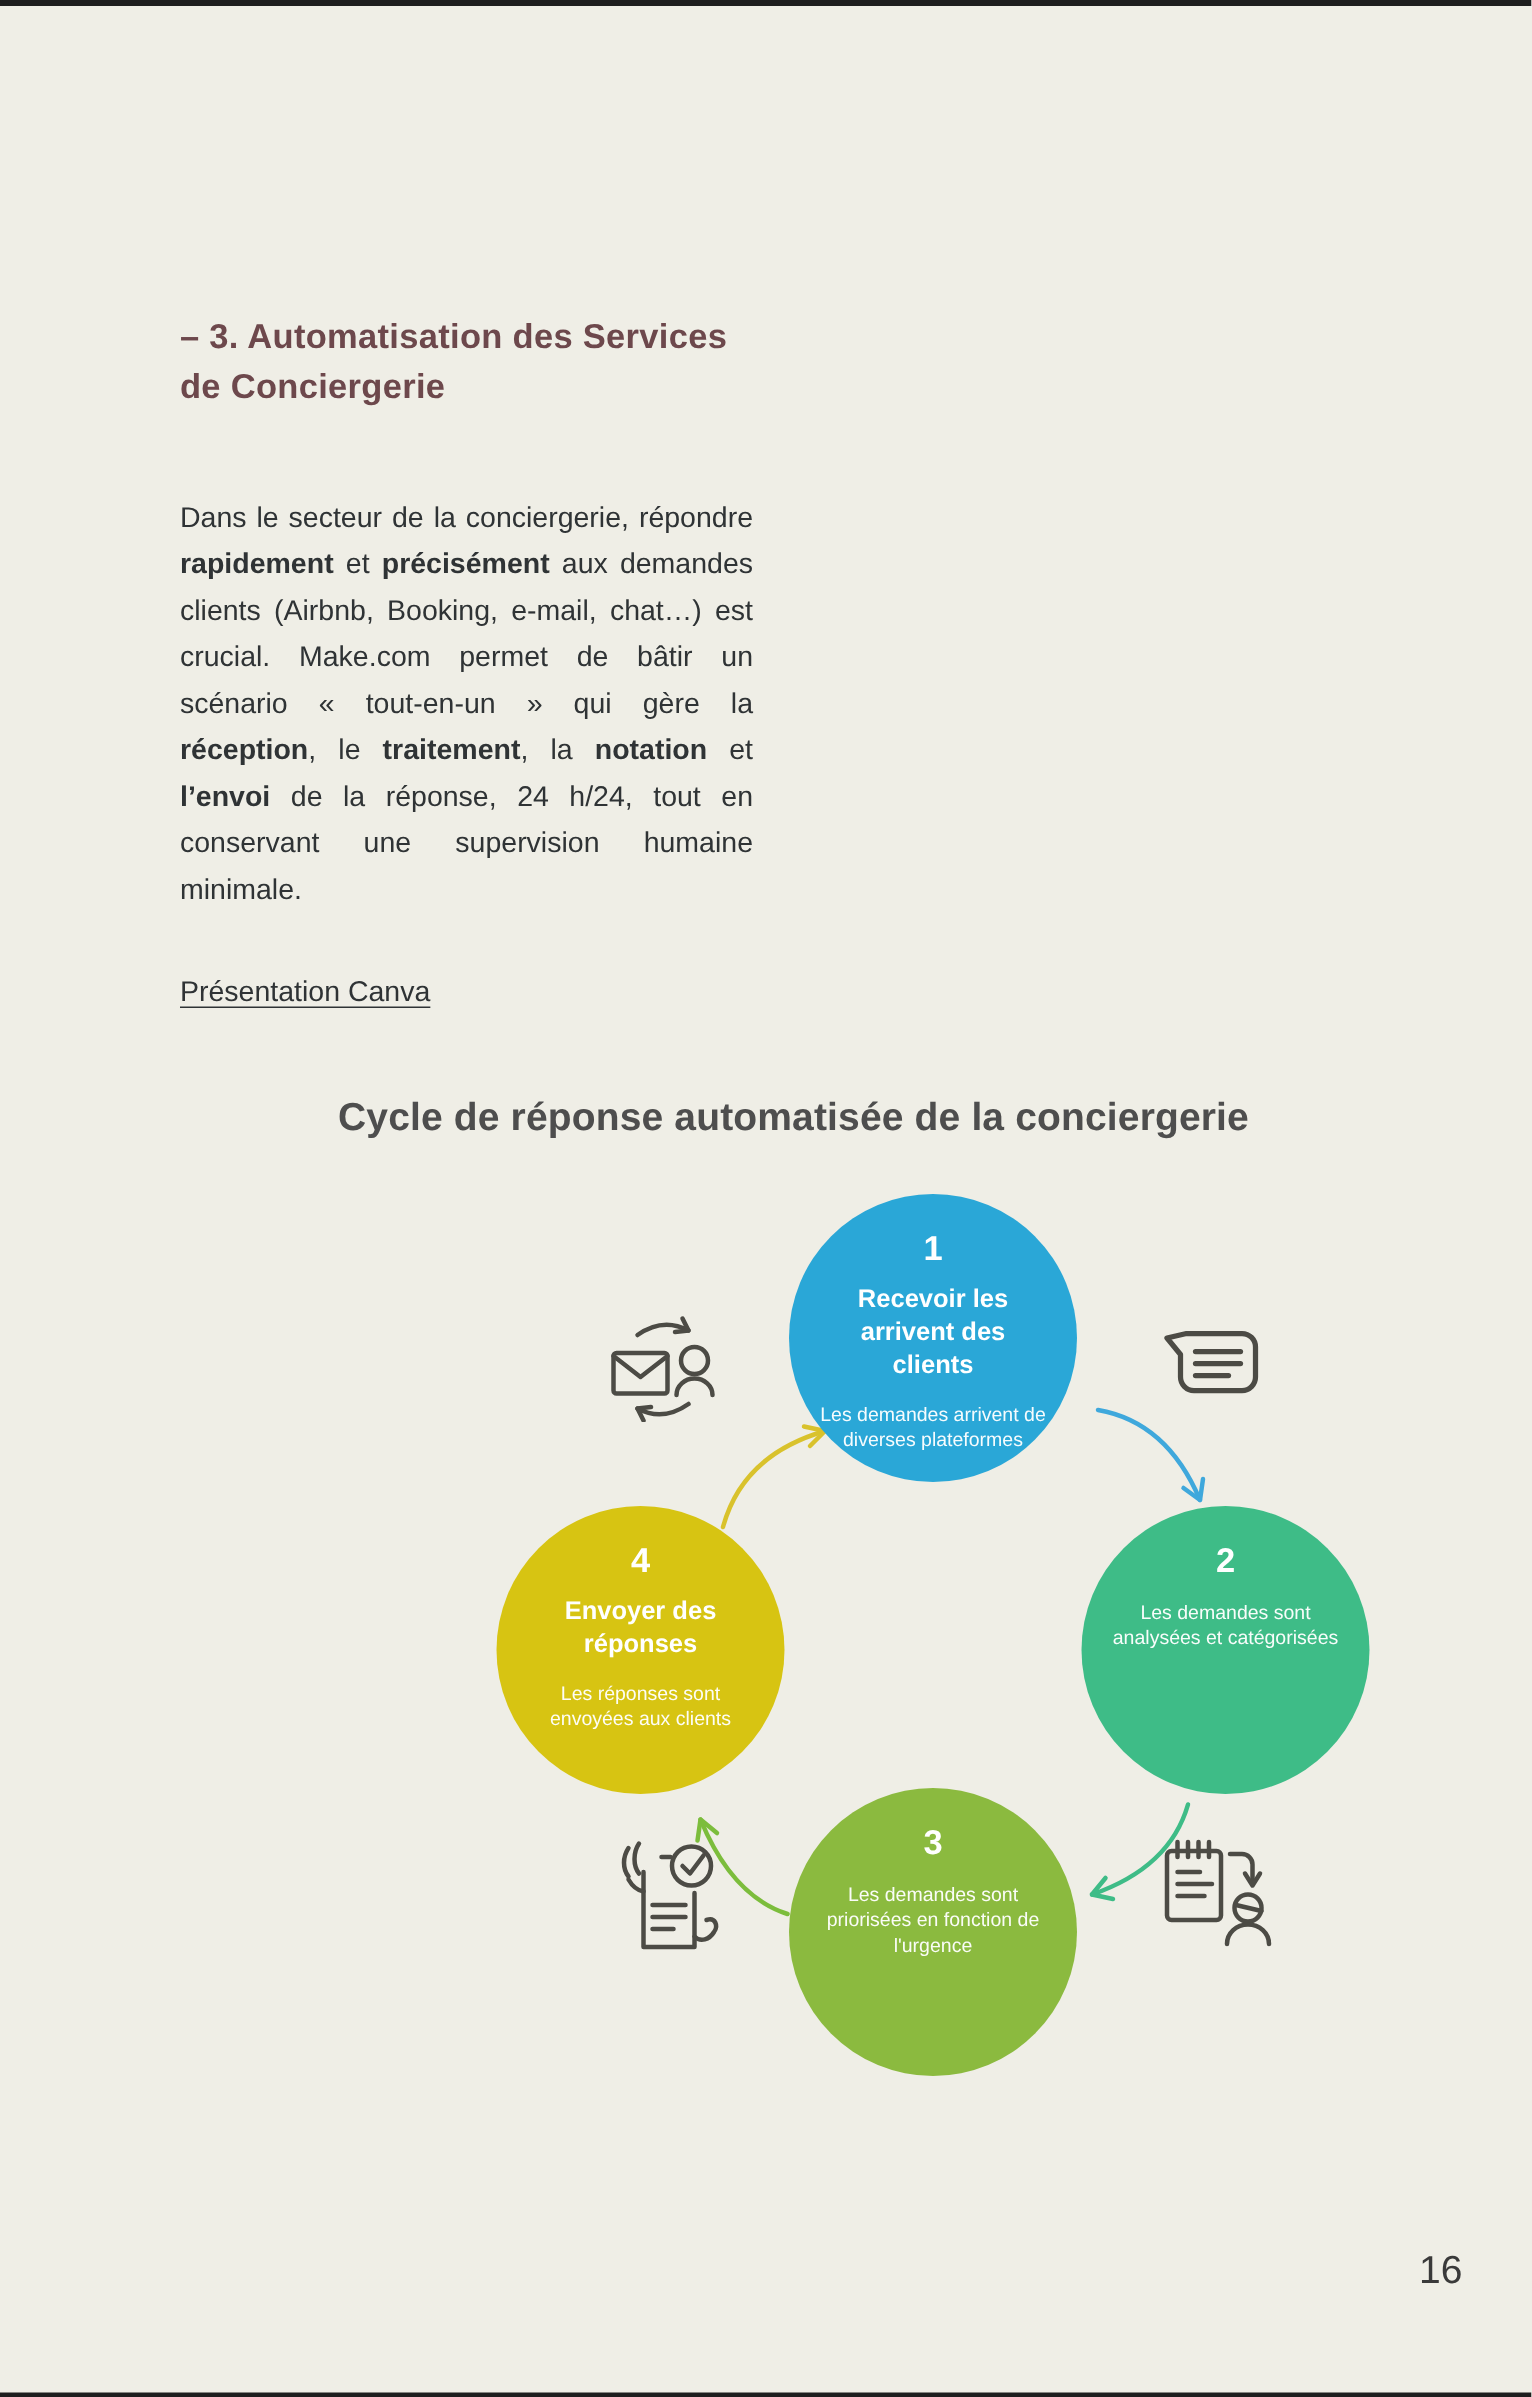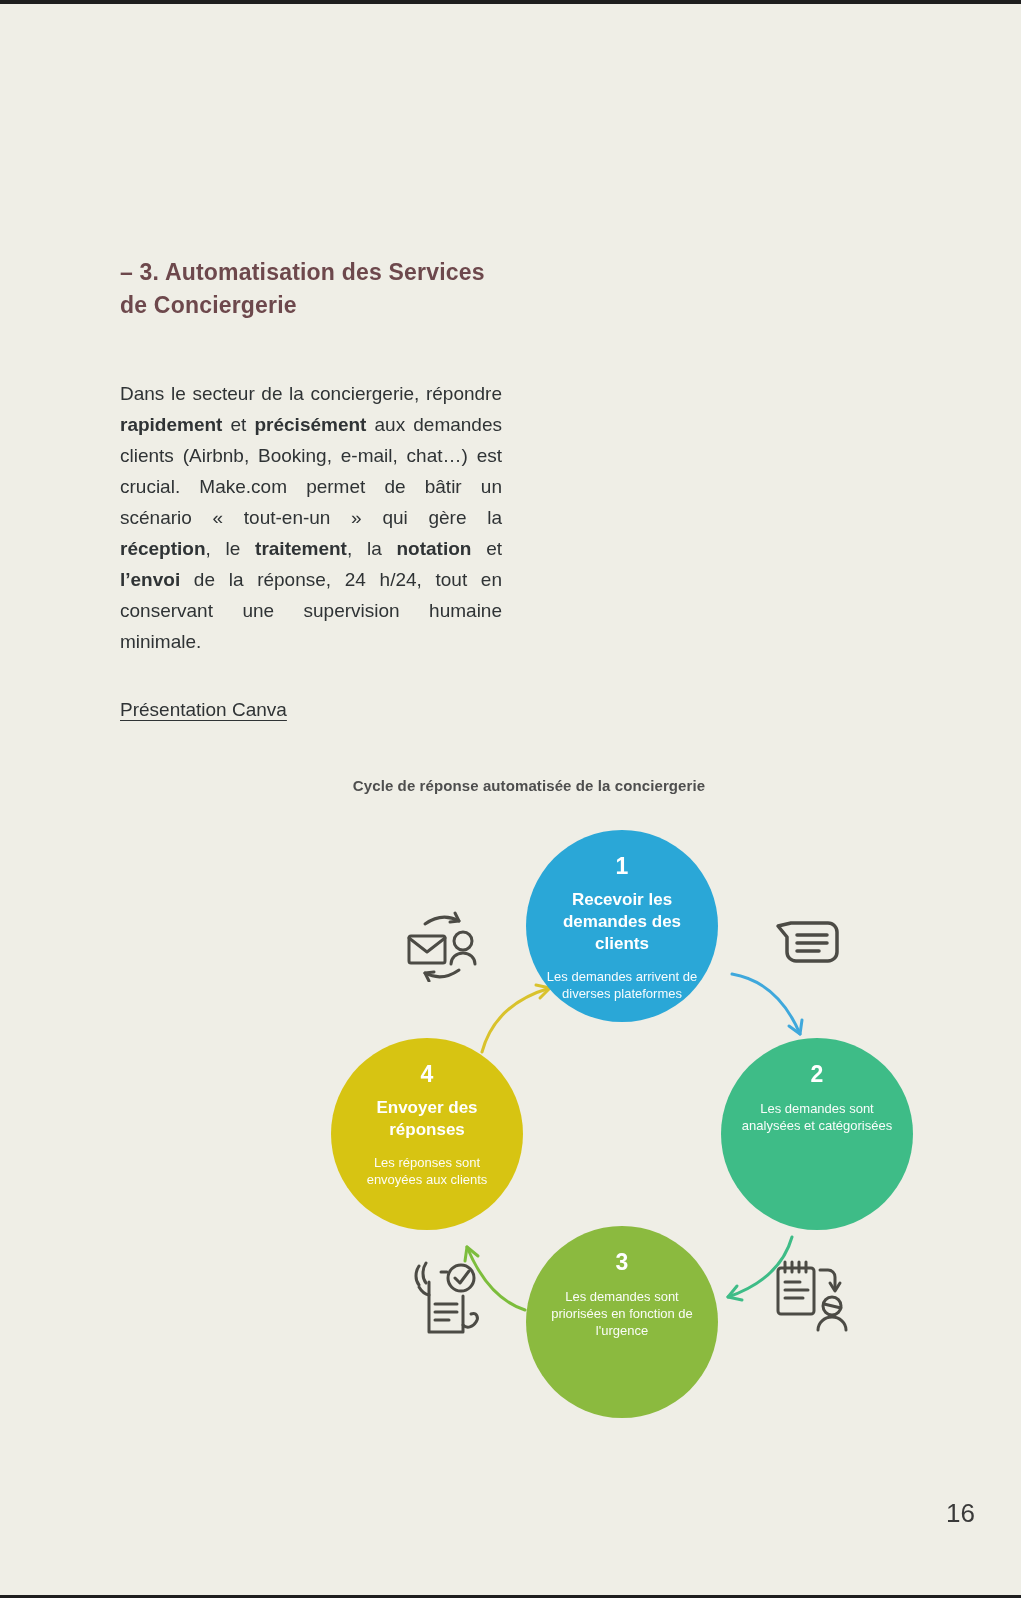--- a/index.html
+++ b/index.html
@@ -7,21 +7,21 @@
   body {
     width:1021px; height:1598px; position:relative; overflow:hidden;
     background:#efeee6;
     font-family:"Liberation Sans", sans-serif;
     color:#2f3335;
   }
   .edge-bar { position:absolute; left:0; width:1021px; background:#1e1e1e; z-index:5; }
   .edge-bar.top { top:0; height:4px; }
   .edge-bar.bottom { bottom:0; height:3px; }
 
-  .content { padding:208px 83px 0 120px;margin-top:48px; }
+  .content { padding:208px 83px 0 120px; }
   .columns { display:flex; gap:51px; }
   .col-left  { width:382px; flex:none; }
   .col-right { width:384px; flex:none; padding-top:16px; }
 
   h1.section-title {
     margin:0; font-size:23px; line-height:33px; font-weight:bold;
     color:#6d484c; letter-spacing:0.2px;
   }
   .body-text {
     margin:0; font-size:19px; line-height:31px; text-align:justify;
@@ -29,21 +29,21 @@
   }
   .body-text b { font-weight:bold; }
   .para-intro { margin-top:56px; }
   .para-presentation { margin-top:32px; }
   .doc-link {
     display:inline-block; margin-top:42px; font-size:19px; color:#2f3335;
     text-underline-offset:4px; cursor:pointer;
   }
 
   .diagram-title {
-    margin:56px 0 0; text-align:center; font-size:15px; font-weight:bold;
+    margin:56px 0 0; text-align:center; font-size:26px; font-weight:bold;
     color:#4e4e4e; letter-spacing:0.1px;
   }
   .diagram-body { position:relative; height:612px; margin-top:20px; }
 
   .arrows-layer { position:absolute; left:0; top:0; }
   .line-icon { position:absolute; }
 
   .step {
     position:absolute; width:192px; height:192px; border-radius:50%;
     color:#fff; text-align:center; display:flex; flex-direction:column;
@@ -143,21 +143,21 @@
         <polyline points="50,26 55,31 64,19"></polyline>
         <line x1="36" y1="20" x2="42" y2="20"></line>
         <path d="M14,14 C10,20 10,28 14,33"></path>
         <path d="M21,11 C17,17 17,26 21,31"></path>
         <path d="M14,35 Q18,42 24,43"></path>
         <path d="M66,62 C72,60 74,66 71,70 C68,75 62,77 58,73"></path>
       </svg>
 
       <div class="step step-1" style="background: rgb(42, 167, 215);">
         <div class="step-number">1</div>
-        <div class="step-title">Recevoir les demandes des clients</div>
+        <div class="step-title">Recevoir les arrivent des clients</div>
         <div class="step-desc">Les demandes arrivent de diverses plateformes</div>
       </div>
 
       <div class="step step-2" style="background: rgb(62, 188, 135);">
         <div class="step-number">2</div>
         <div class="step-desc">Les demandes sont analysées et catégorisées</div>
       </div>
 
       <div class="step step-3" style="background: rgb(139, 186, 63);">
         <div class="step-number">3</div>

